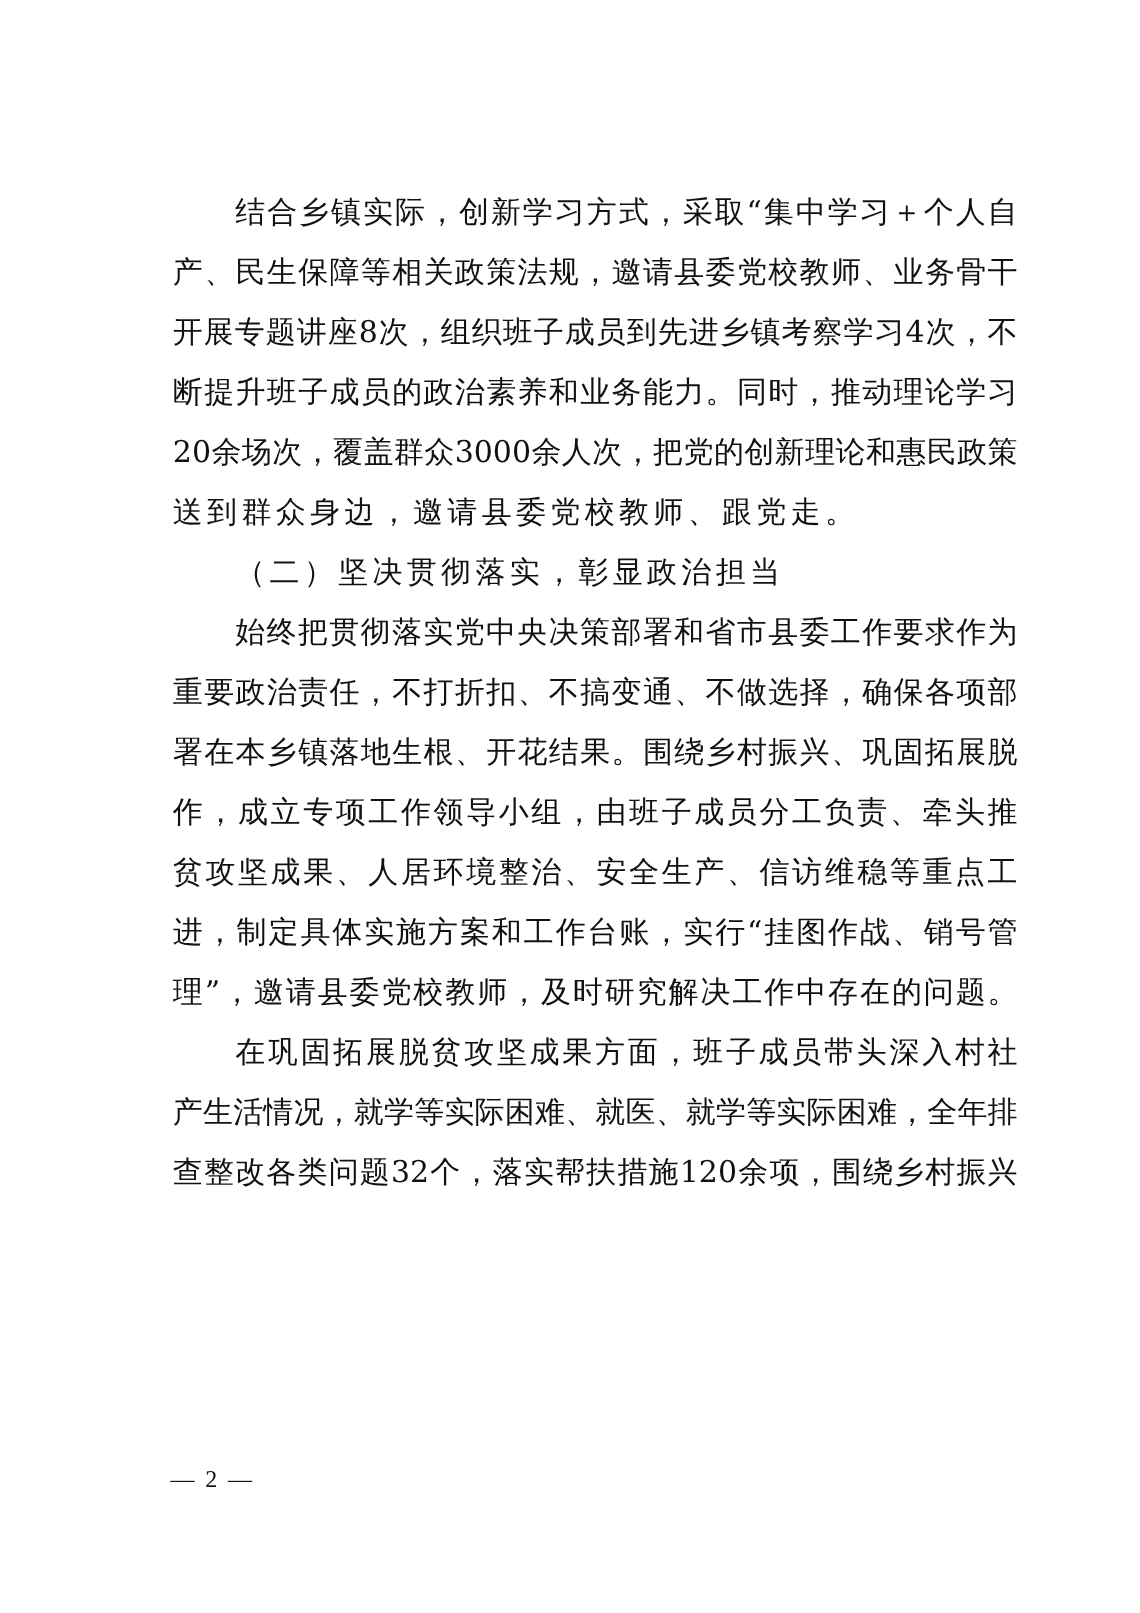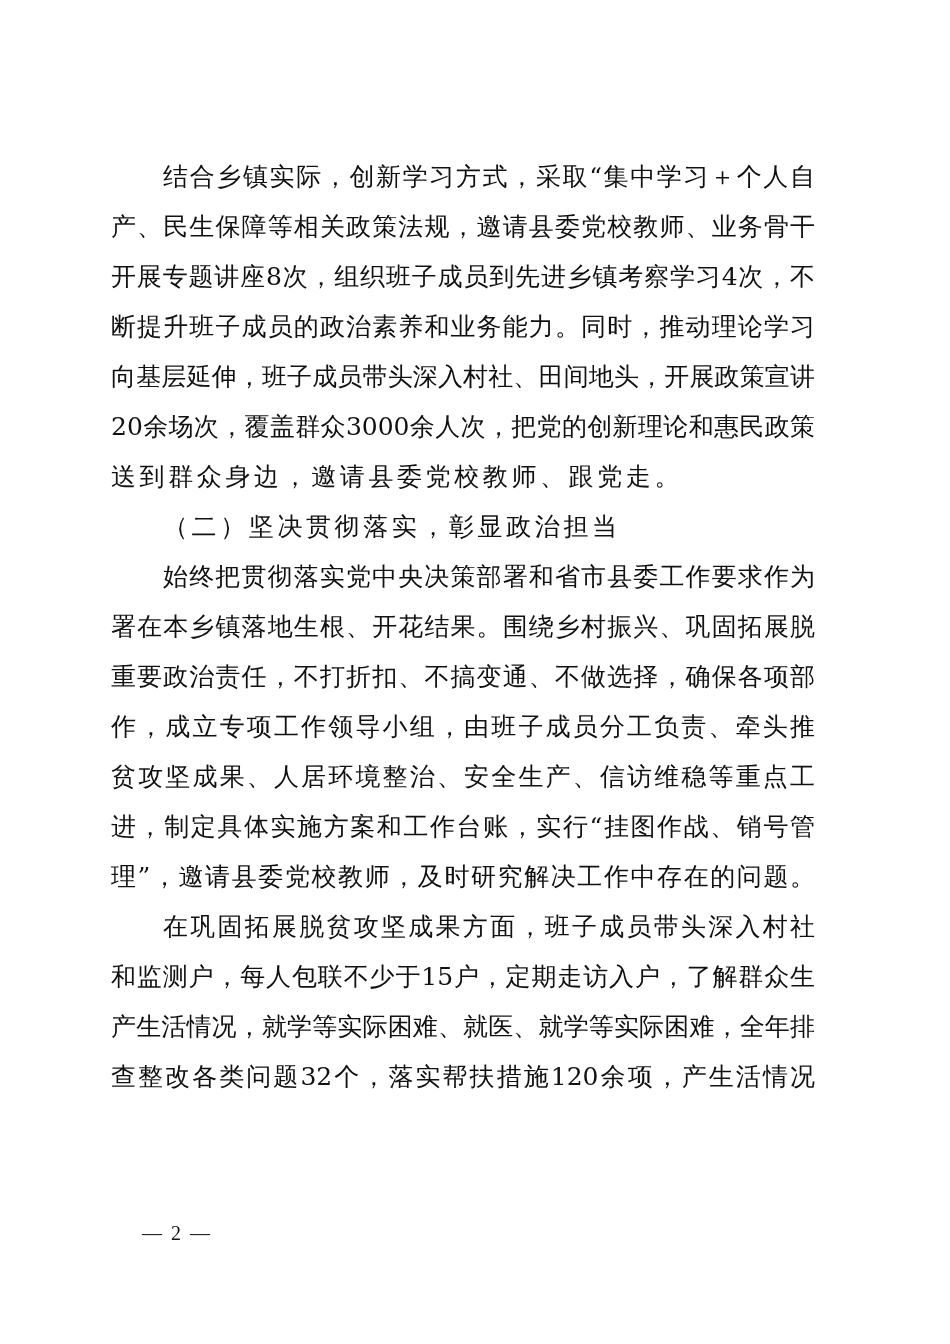--- a/index.html
+++ b/index.html
@@ -10,21 +10,21 @@
     body {
       width: 950px;
       height: 1344px;
       position: relative;
       overflow: hidden;
       font-family: "DejaVu Serif", "Liberation Serif", serif;
       color: #111111;
     }
     .page {
       position: absolute;
-      left: 111px;
+      left: 144px;
       top: 152px;
       width: 704px;
     }
     .line {
       height: 50px;
       line-height: 50px;
       font-size: 25px;
       white-space: nowrap;
       text-align: justify;
       text-align-last: justify;
@@ -56,40 +56,38 @@
 </head>
 <body>
 
 <div class="page">
 
   <div>
     <div class="line indent">结合乡镇实际，创新学习方式，采取“集中学习＋个人自</div>
     <div class="line">产、民生保障等相关政策法规，邀请县委党校教师、业务骨干</div>
     <div class="line">开展专题讲座8次，组织班子成员到先进乡镇考察学习4次，不</div>
     <div class="line">断提升班子成员的政治素养和业务能力。同时，推动理论学习</div>
-    <div class="line">向基层延伸，班子成员带头深入村社、田间地头，开展政策宣讲</div>
     <div class="line">20余场次，覆盖群众3000余人次，把党的创新理论和惠民政策</div>
     <div class="line last">送到群众身边，邀请县委党校教师、跟党走。</div>
   </div>
 
   <div>
     <div class="line heading">（二）坚决贯彻落实，彰显政治担当</div>
   </div>
 
   <div>
     <div class="line indent">始终把贯彻落实党中央决策部署和省市县委工作要求作为</div>
+    <div class="line">重要政治责任，不打折扣、不搞变通、不做选择，确保各项部</div>
     <div class="line">署在本乡镇落地生根、开花结果。围绕乡村振兴、巩固拓展脱</div>
-    <div class="line">重要政治责任，不打折扣、不搞变通、不做选择，确保各项部</div>
     <div class="line">作，成立专项工作领导小组，由班子成员分工负责、牵头推</div>
     <div class="line">贫攻坚成果、人居环境整治、安全生产、信访维稳等重点工</div>
     <div class="line">进，制定具体实施方案和工作台账，实行“挂图作战、销号管</div>
     <div class="line">理”，邀请县委党校教师，及时研究解决工作中存在的问题。</div>
   </div>
 
   <div>
     <div class="line indent">在巩固拓展脱贫攻坚成果方面，班子成员带头深入村社</div>
-    <div class="line">和监测户，每人包联不少于15户，定期走访入户，了解群众生</div>
     <div class="line">产生活情况，就学等实际困难、就医、就学等实际困难，全年排</div>
-    <div class="line">查整改各类问题32个，落实帮扶措施120余项，产生活情况</div>
+    <div class="line">查整改各类问题32个，落实帮扶措施120余项，围绕乡村振兴</div>
   </div>
 </div>
 
 <div class="footer">— 2 —</div>
 
 </body></html>

